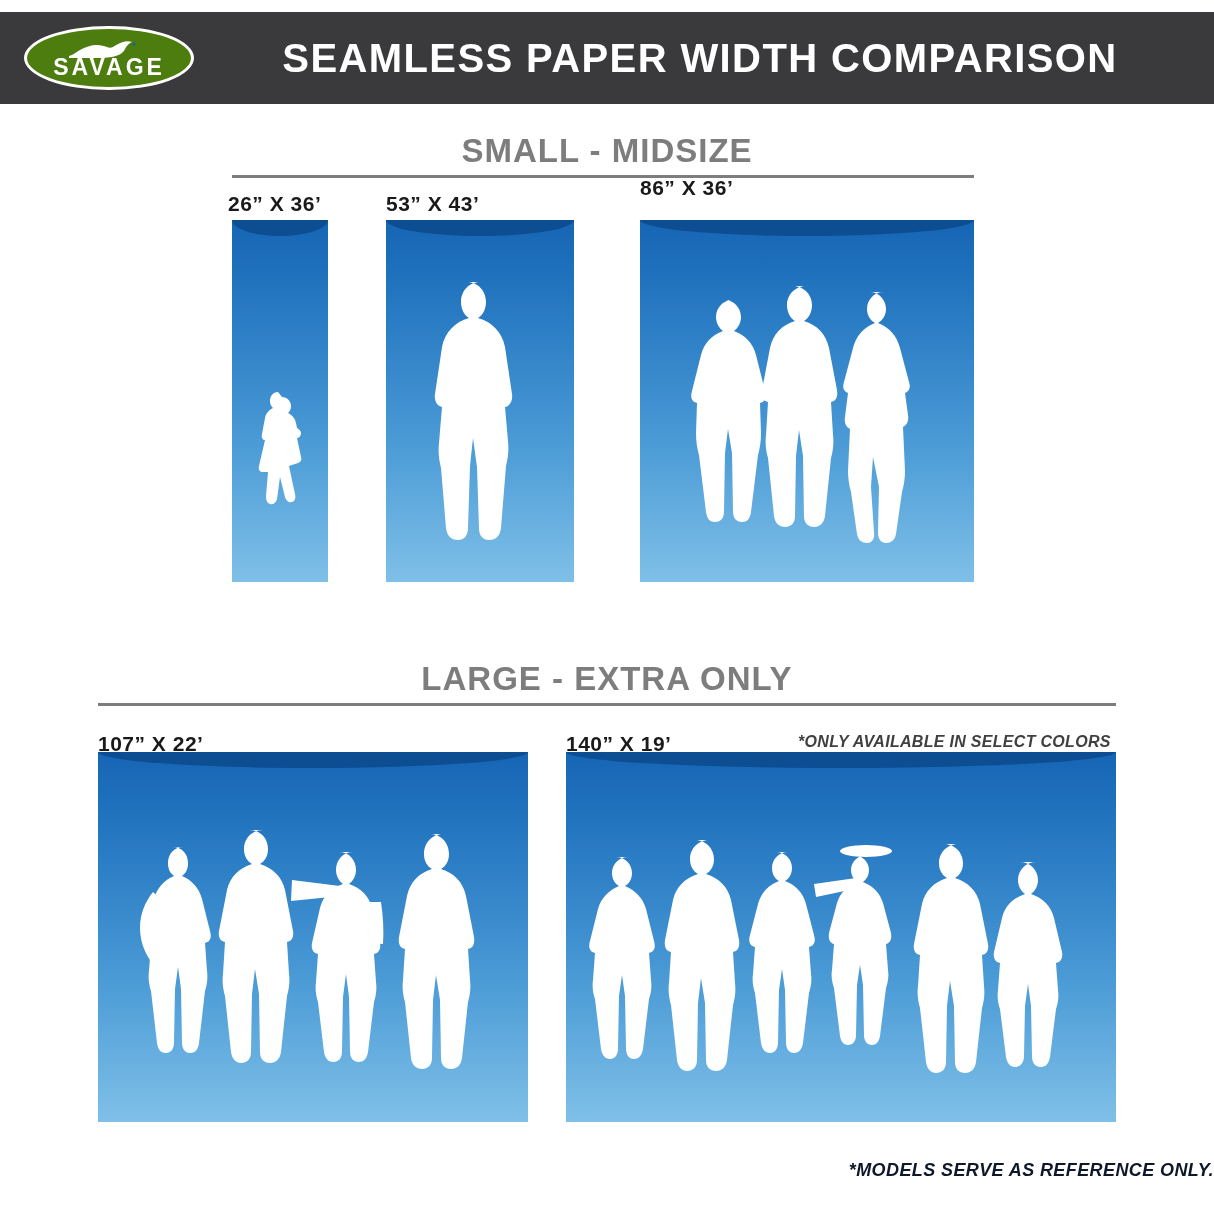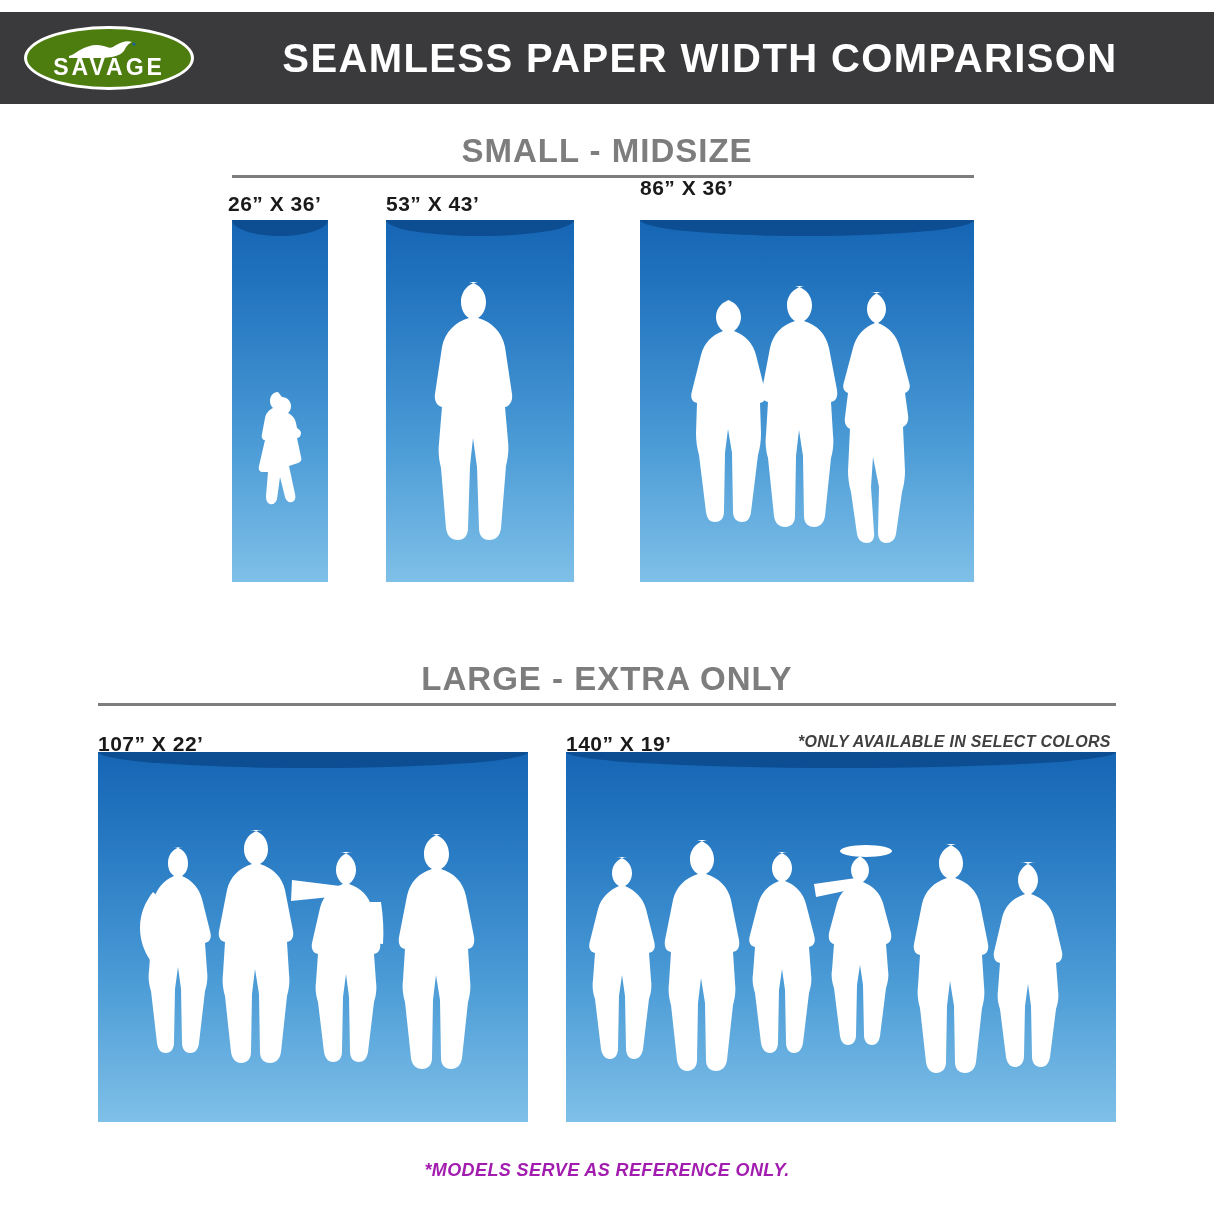--- a/index.html
+++ b/index.html
@@ -128,22 +128,22 @@
     color: #404040;
     font-size: 16px;
     font-weight: bold;
     font-style: italic;
     letter-spacing: 0.3px;
     white-space: nowrap;
   }
   .footnote {
     position: absolute;
     width: 100%;
-    text-align: center;
-    color: #a21caf;
+    text-align: right;
+    color: #0f172a;
     font-size: 18px;
     font-weight: bold;
     font-style: italic;
     letter-spacing: 0.4px;
   }
   .figures {
     position: absolute;
     left: 0;
     top: 0;
     width: 100%;

